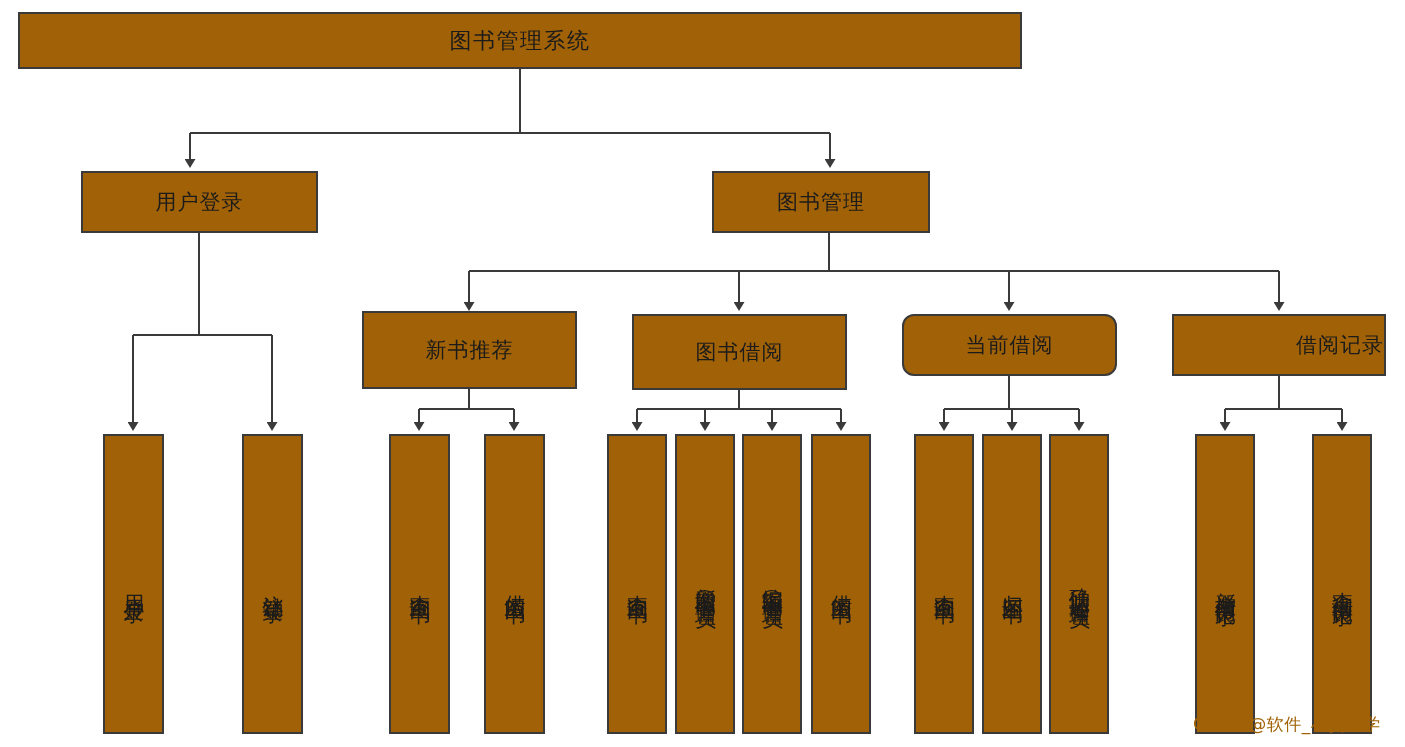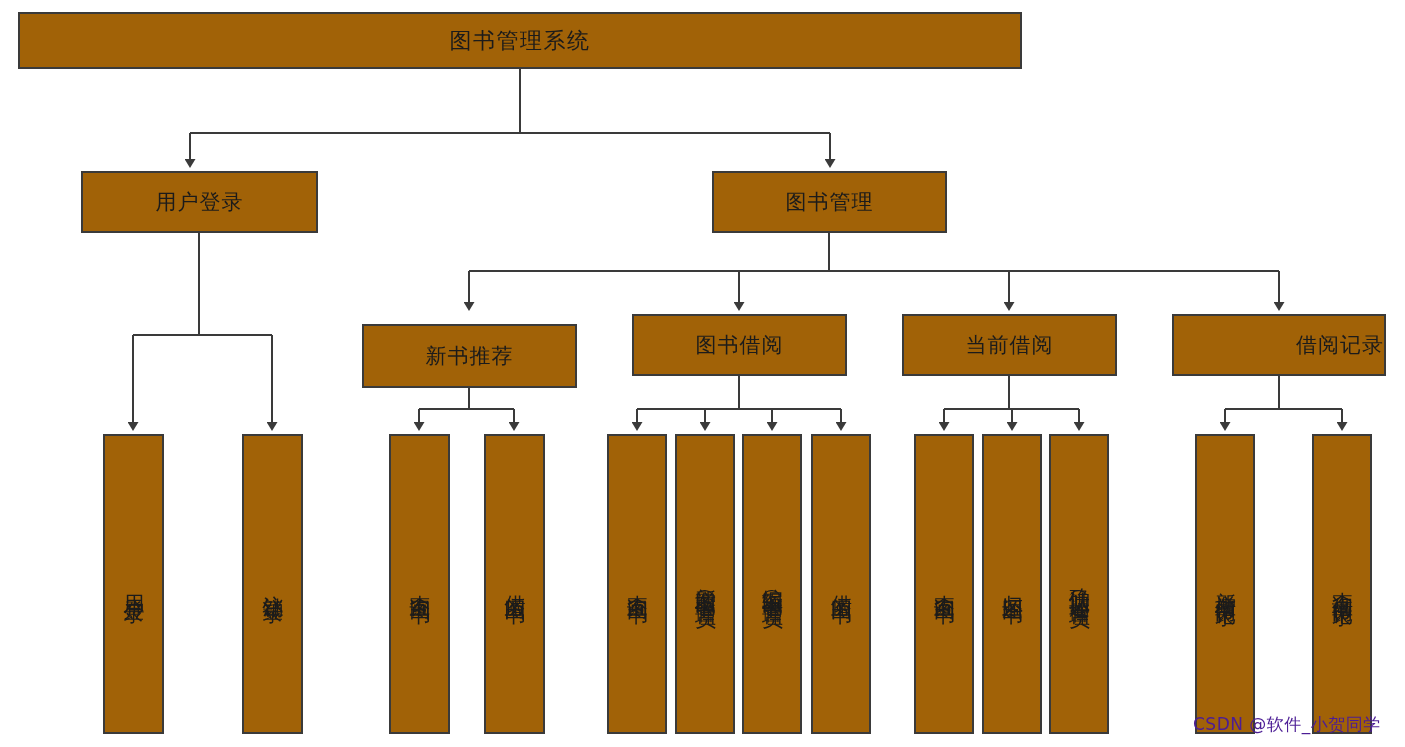--- a/index.html
+++ b/index.html
@@ -52,21 +52,21 @@
     padding: 6px 0;
     text-align: center;
   }
   .node.vert > span {
     display: block;
     white-space: nowrap;
   }
   .watermark {
     position: absolute;
     font-size: 17px;
-    color: #4c1d95;
+    color: #a16207;
     letter-spacing: 0.5px;
     white-space: nowrap;
     user-select: none;
   }
 </style>
 </head>
 <body>
 
 <div id="canvas">
 
@@ -120,31 +120,31 @@
     </g>
   </svg>
 
   <div class="node root" style="left:18px; top:12px; width:1004px; height:57px;">
     <span>图书管理系统</span>
   </div>
 
   <div class="node horiz" style="left:81px; top:171px; width:237px; height:62px;">
     <span>用户登录</span>
   </div>
-  <div class="node horiz" style="left:712px; top:171px; width:235px; height:62px;">
+  <div class="node horiz" style="left:712px; top:171px; width:218px; height:62px;">
     <span>图书管理</span>
   </div>
 
-  <div class="node horiz" style="left:362px; top:324px; width:215px; height:64px;">
+  <div class="node horiz" style="left:362px; top:311px; width:215px; height:78px;">
     <span>新书推荐</span>
   </div>
-  <div class="node horiz" style="left:632px; top:314px; width:215px; height:62px;align-items:center;">
+  <div class="node horiz" style="left:632px; top:314px; width:215px; height:76px;align-items:center;">
     <span>图书借阅</span>
   </div>
-  <div class="node horiz" style="left:902px; top:314px; width:215px; height:62px;">
+  <div class="node horiz" style="left:902px; top:314px; width:215px; height:62px;border-radius:12px;">
     <span>当前借阅</span>
   </div>
   <div class="node horiz" style="left:1172px; top:314px; width:214px; height:62px;justify-content:flex-end;">
     <span>借阅记录</span>
   </div>
 
   <div class="node vert" style="left:103px; top:434px; width:61px; height:300px;">
     <span>用户登录</span>
   </div>
   <div class="node vert" style="left:242px; top:434px; width:61px; height:300px;">

